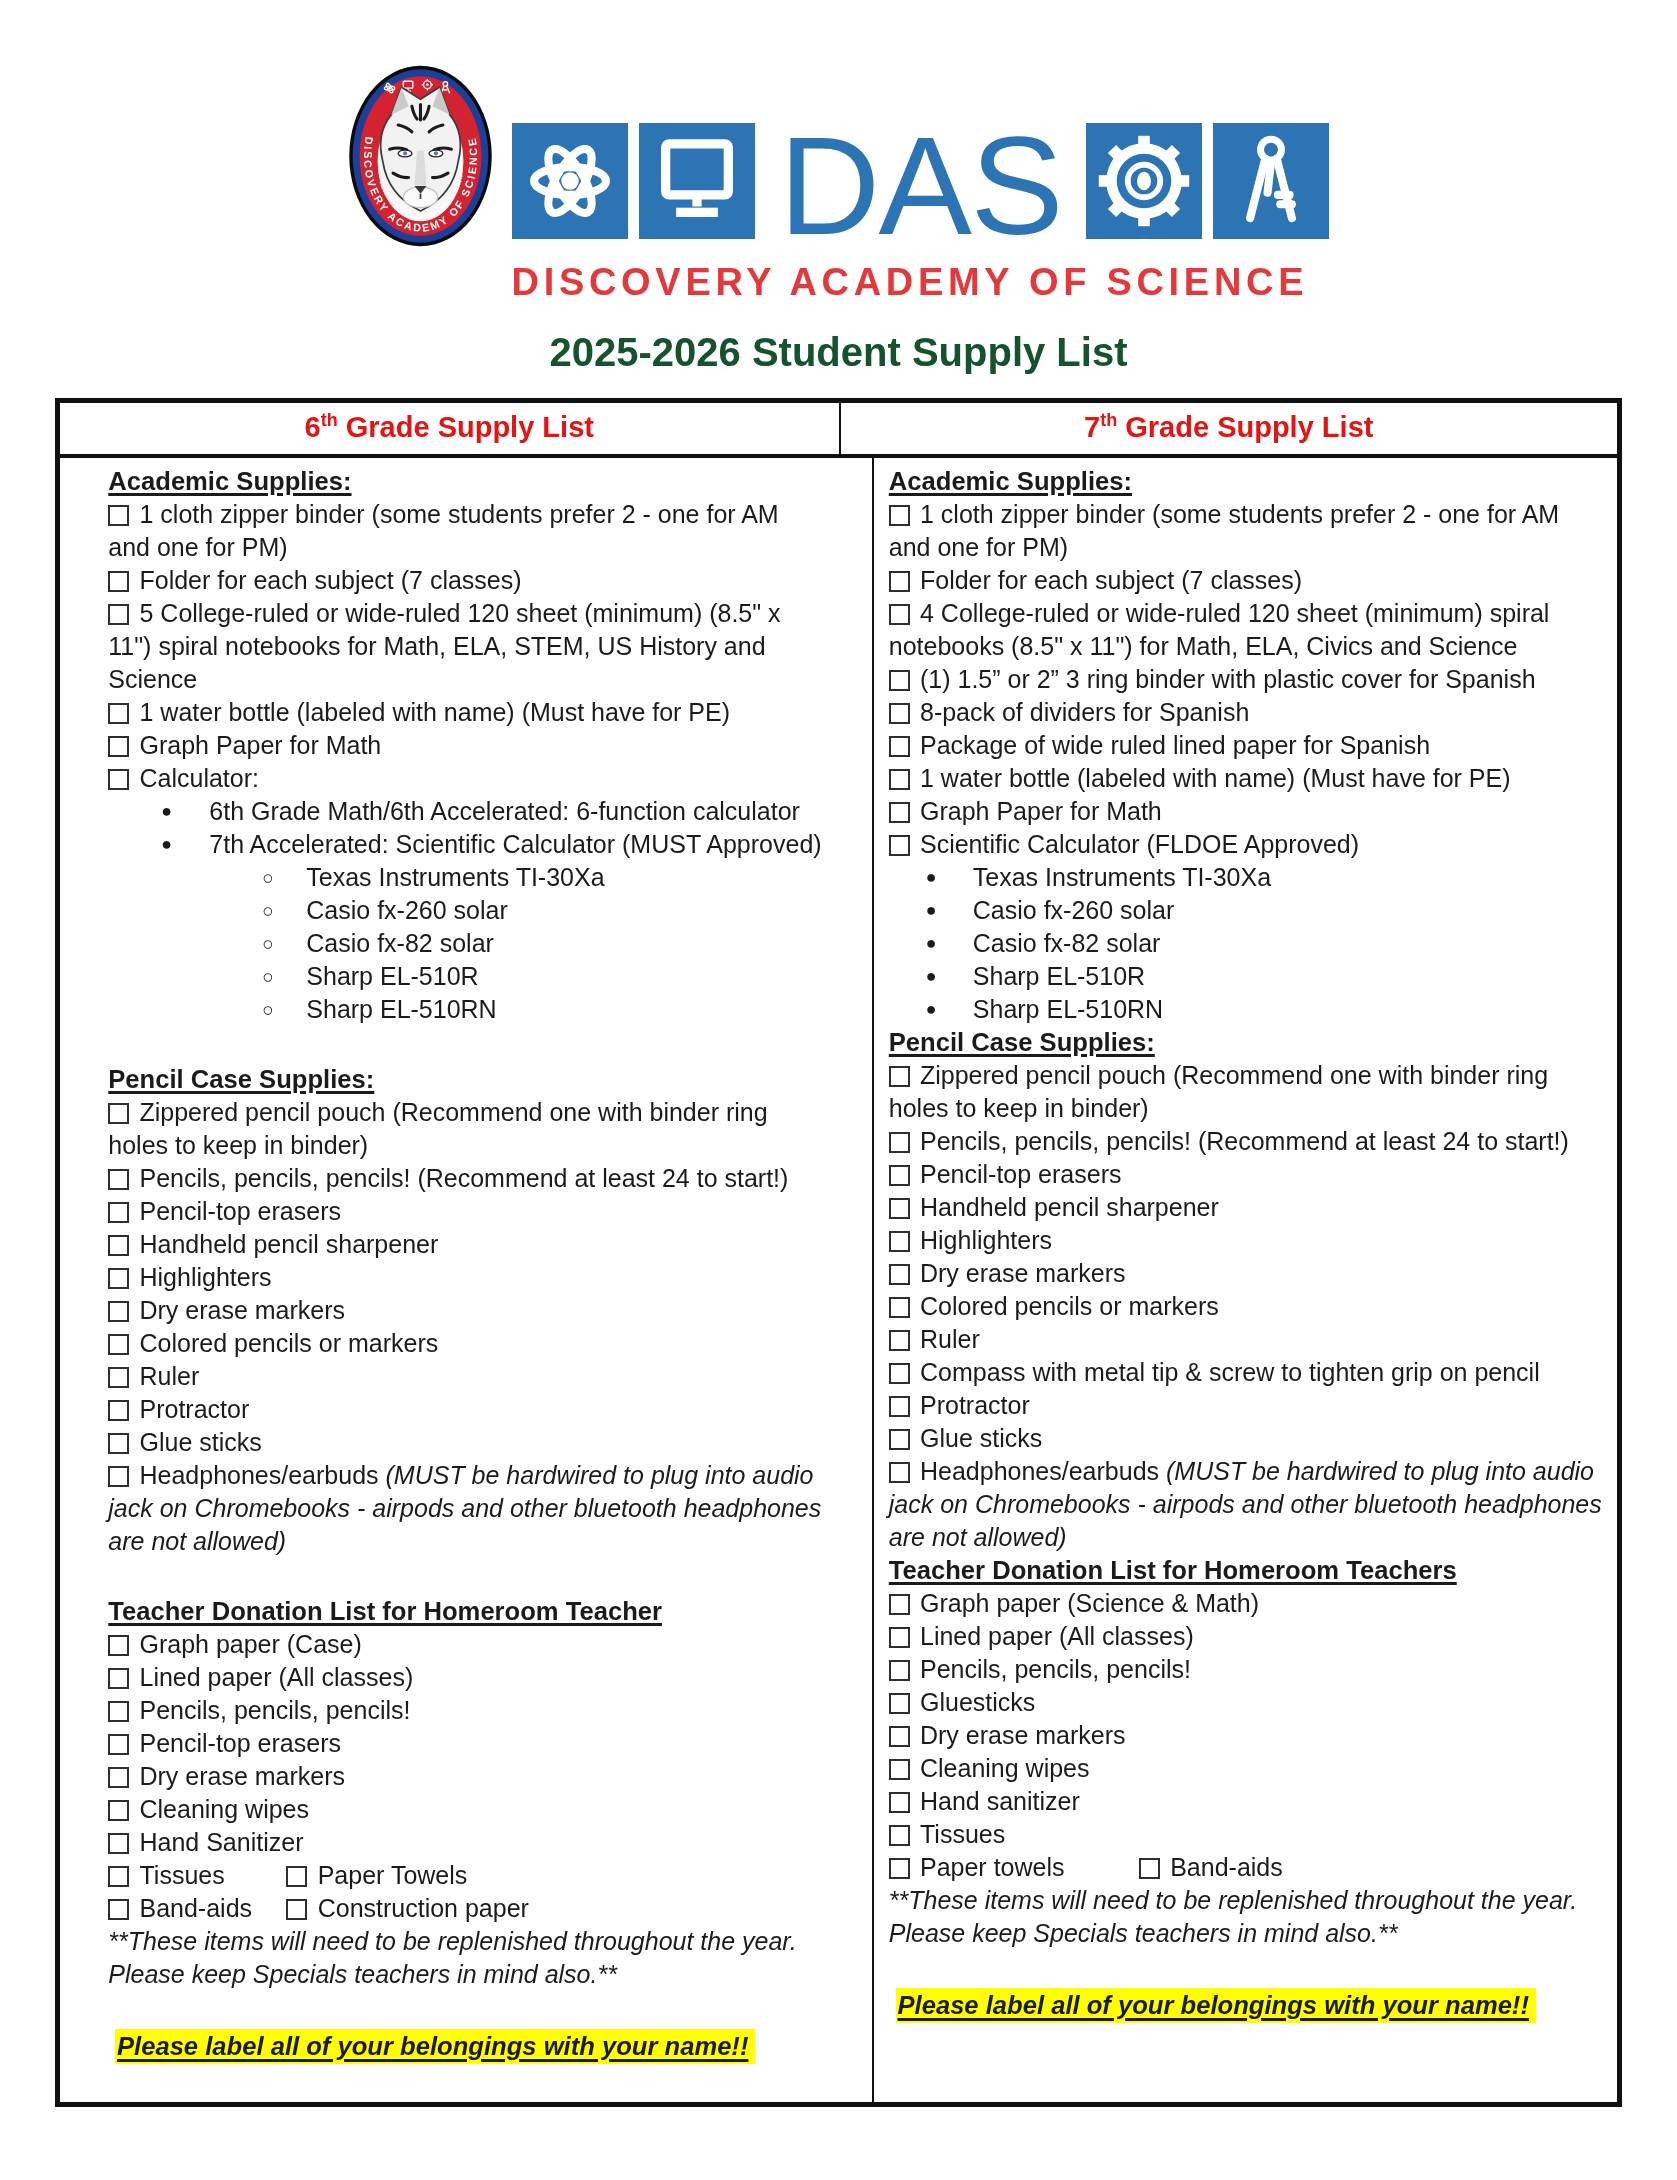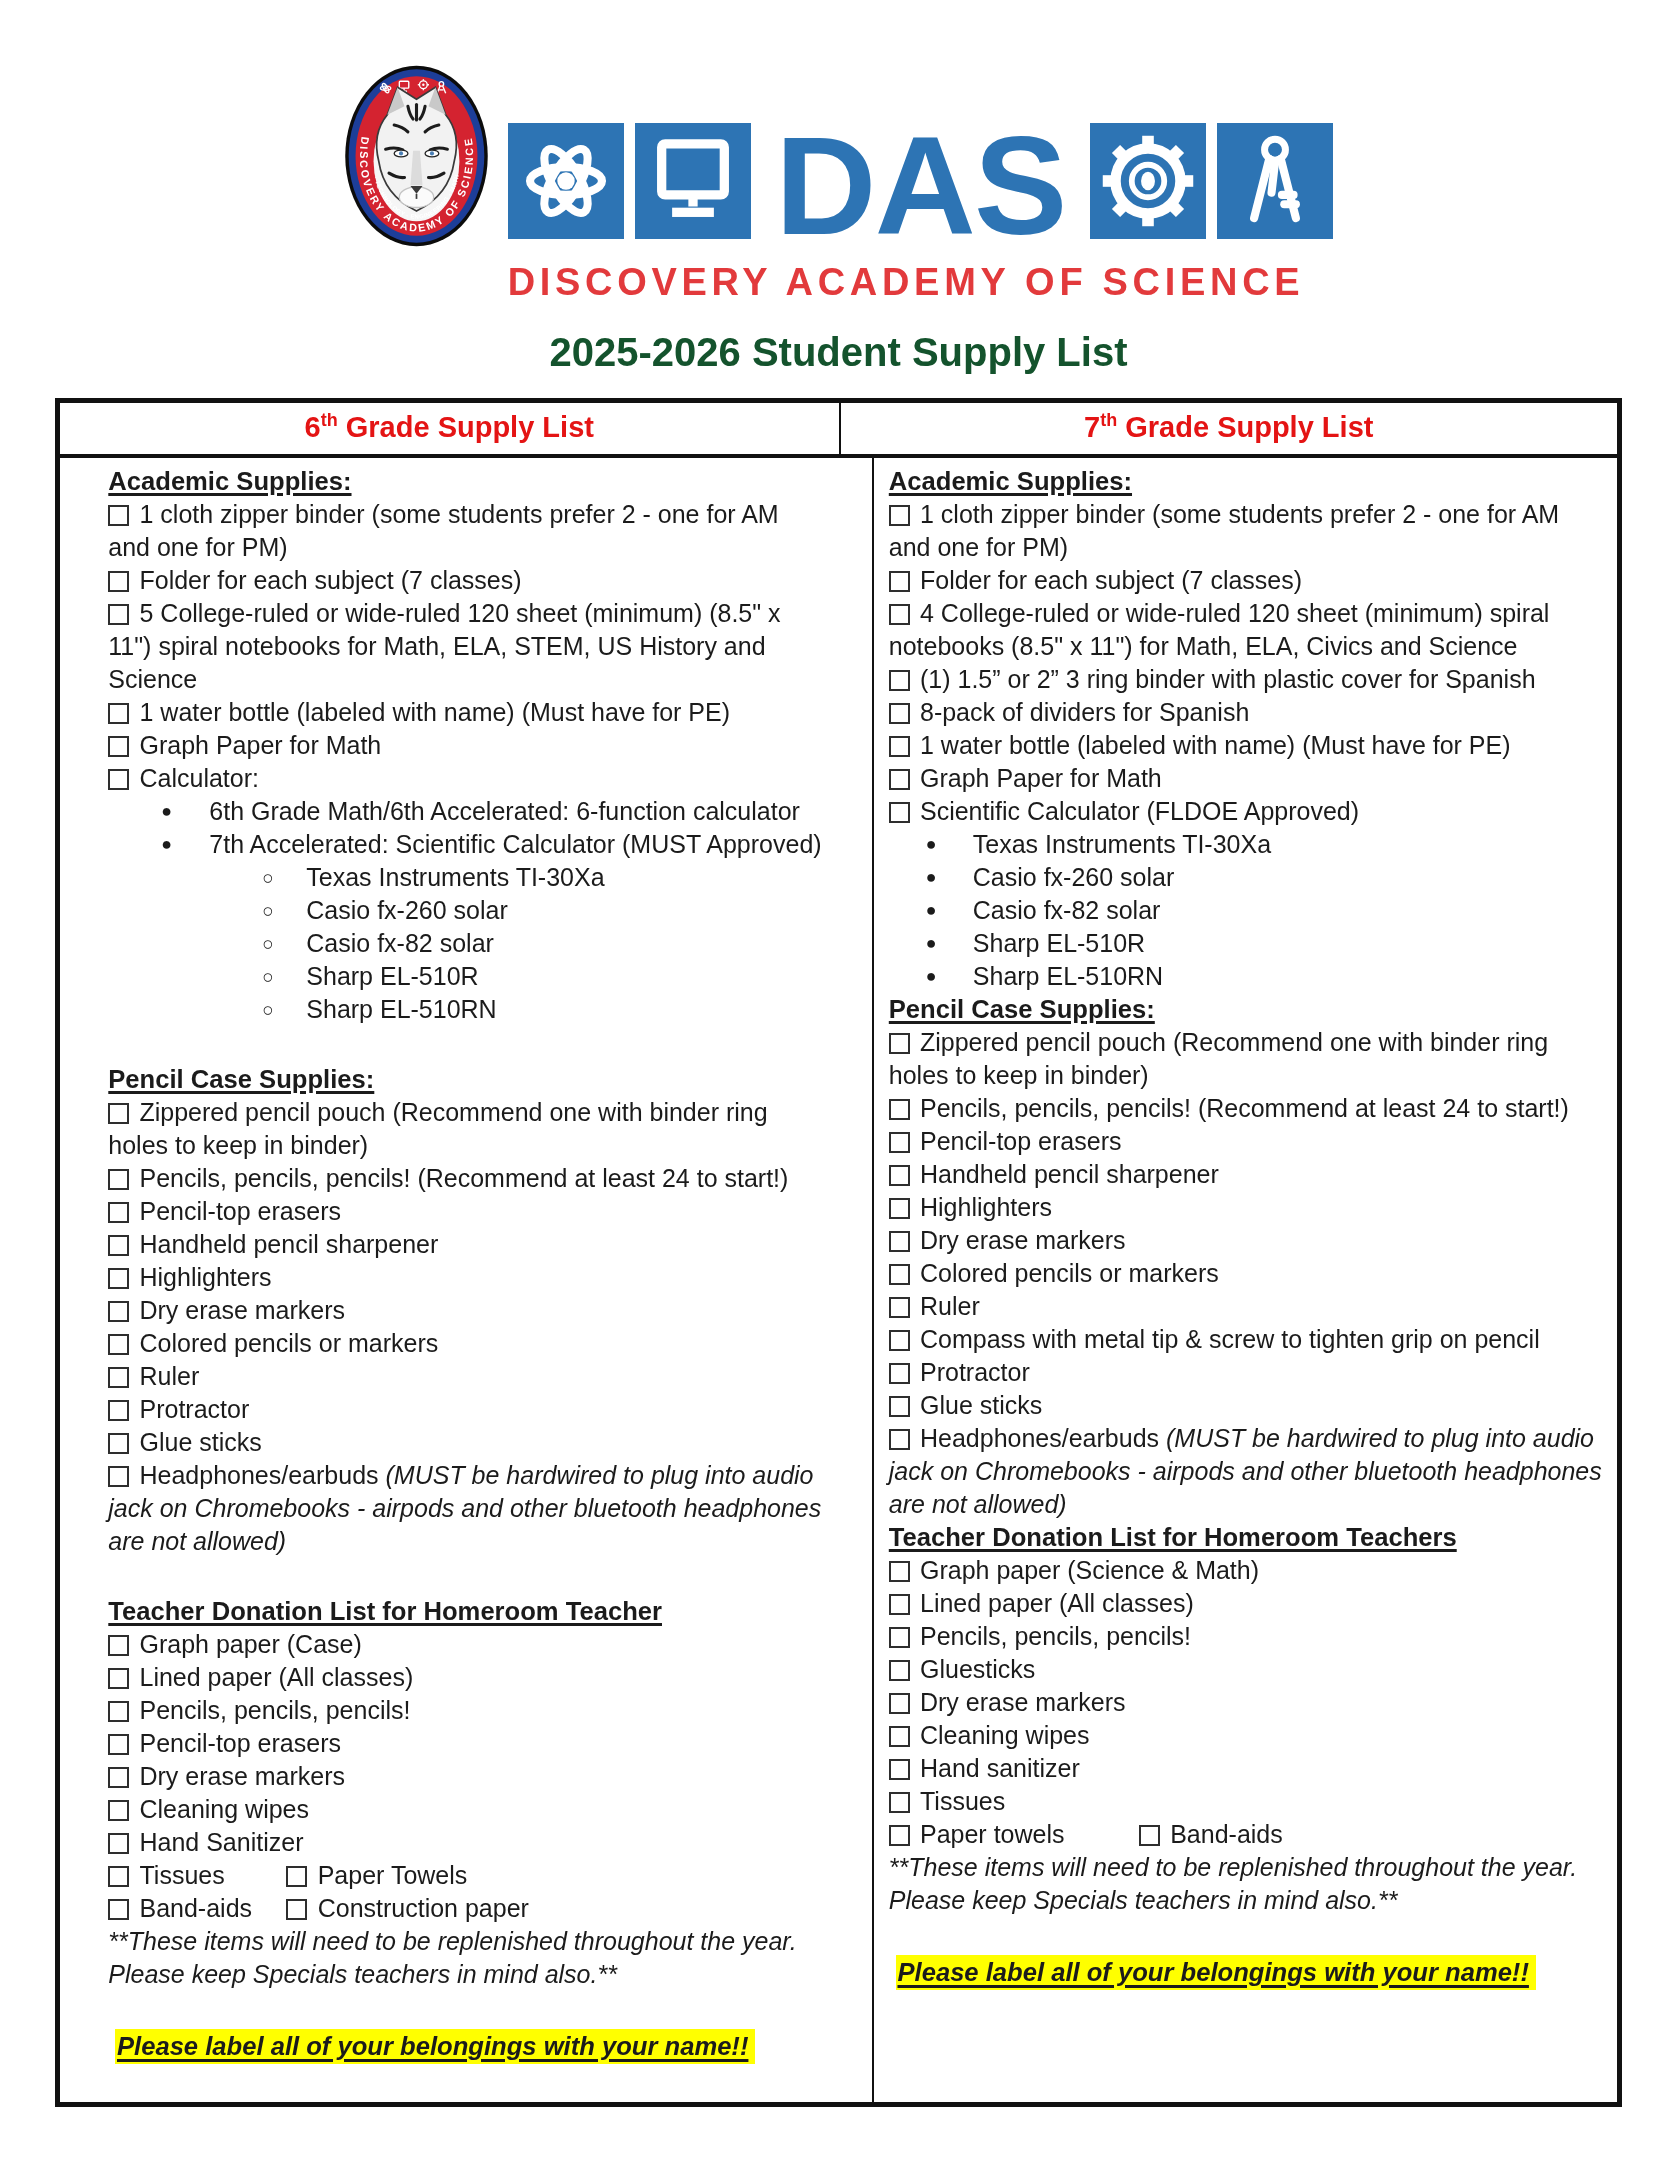--- a/index.html
+++ b/index.html
@@ -17,21 +17,21 @@
     width:1677px;height:2181px;background:#ffffff;position:relative;
     font-family:"Liberation Sans","DejaVu Sans",sans-serif;color:var(--ink);
   }
   
   .logo-row{display:flex;justify-content:center;align-items:flex-start;gap:19px;padding-top:65px;}
   .badge-svg{width:145px;height:182px;flex:0 0 auto;}
   .logo-right{display:flex;flex-direction:column;margin-top:58px;}
   .icons-row{display:flex;align-items:center;gap:11px;height:116px;}
   .sq{width:116px;height:116px;flex:0 0 auto;}
   .das{
-    font-size:140px;line-height:102px;font-weight:700;color:var(--blue);
+    font-size:140px;line-height:102px;font-weight:400;color:var(--blue);
     letter-spacing:-1.7px;padding:0 13.6px;transform:translateY(5.1px);
   }
   .wordmark{
     margin-top:22px;font-size:38px;font-weight:700;color:var(--wordmark-red);
     letter-spacing:4.7px;white-space:nowrap;
   }
   
   .title{
     text-align:center;font-size:40px;font-weight:700;color:#14532d;
     margin:25.6px 0 0 0;
@@ -248,20 +248,21 @@
       <div class="gap"></div>
       <p class="blk hlwrap"><span class="hl">Please label all of your belongings with your name!!</span></p>
     </div>
   <div class="td bl colR">
       <p class="blk heading"><span class="hd">Academic Supplies:</span></p>
       <p class="blk check"><span class="cb"></span><span>1 cloth zipper binder (some students prefer 2 - one for AM and one for PM)</span></p>
       <p class="blk check"><span class="cb"></span><span>Folder for each subject (7 classes)</span></p>
       <p class="blk check"><span class="cb"></span><span>4 College-ruled or wide-ruled 120 sheet (minimum) spiral notebooks (8.5" x 11") for Math, ELA, Civics and Science</span></p>
       <p class="blk check"><span class="cb"></span><span>(1) 1.5” or 2” 3 ring binder with plastic cover for Spanish</span></p>
       <p class="blk check"><span class="cb"></span><span>8-pack of dividers for Spanish</span></p>
+      <p class="blk check"><span class="cb"></span><span>Package of wide ruled lined paper for Spanish</span></p>
       <p class="blk check"><span class="cb"></span><span>1 water bottle (labeled with name) (Must have for PE)</span></p>
       <p class="blk check"><span class="cb"></span><span>Graph Paper for Math</span></p>
       <p class="blk check"><span class="cb"></span><span>Scientific Calculator (FLDOE Approved)</span></p>
       <p class="blk b1r">Texas Instruments TI-30Xa</p>
       <p class="blk b1r">Casio fx-260 solar</p>
       <p class="blk b1r">Casio fx-82 solar</p>
       <p class="blk b1r">Sharp EL-510R</p>
       <p class="blk b1r">Sharp EL-510RN</p>
       <p class="blk heading"><span class="hd">Pencil Case Supplies:</span></p>
       <p class="blk check"><span class="cb"></span><span>Zippered pencil pouch (Recommend one with binder ring holes to keep in binder)</span></p>

